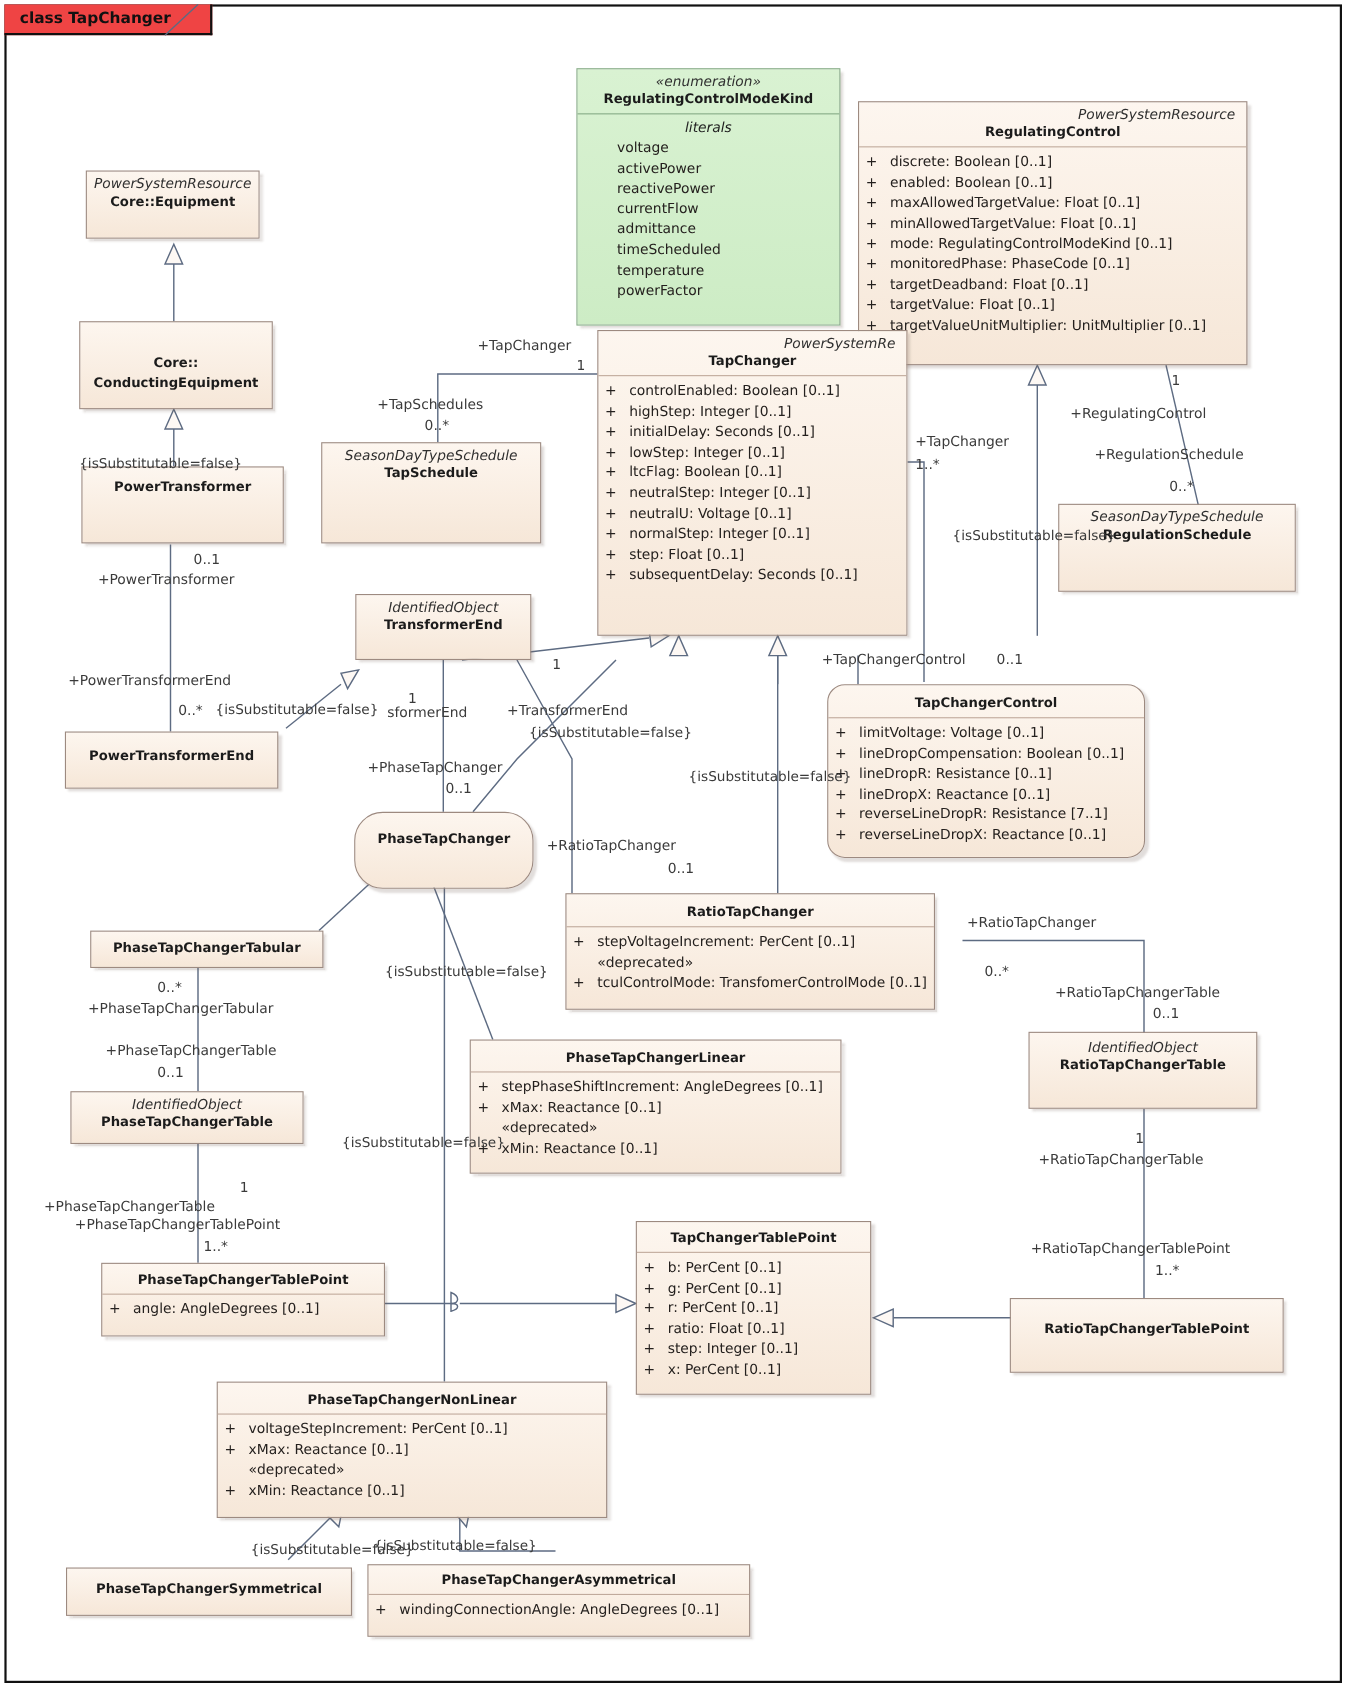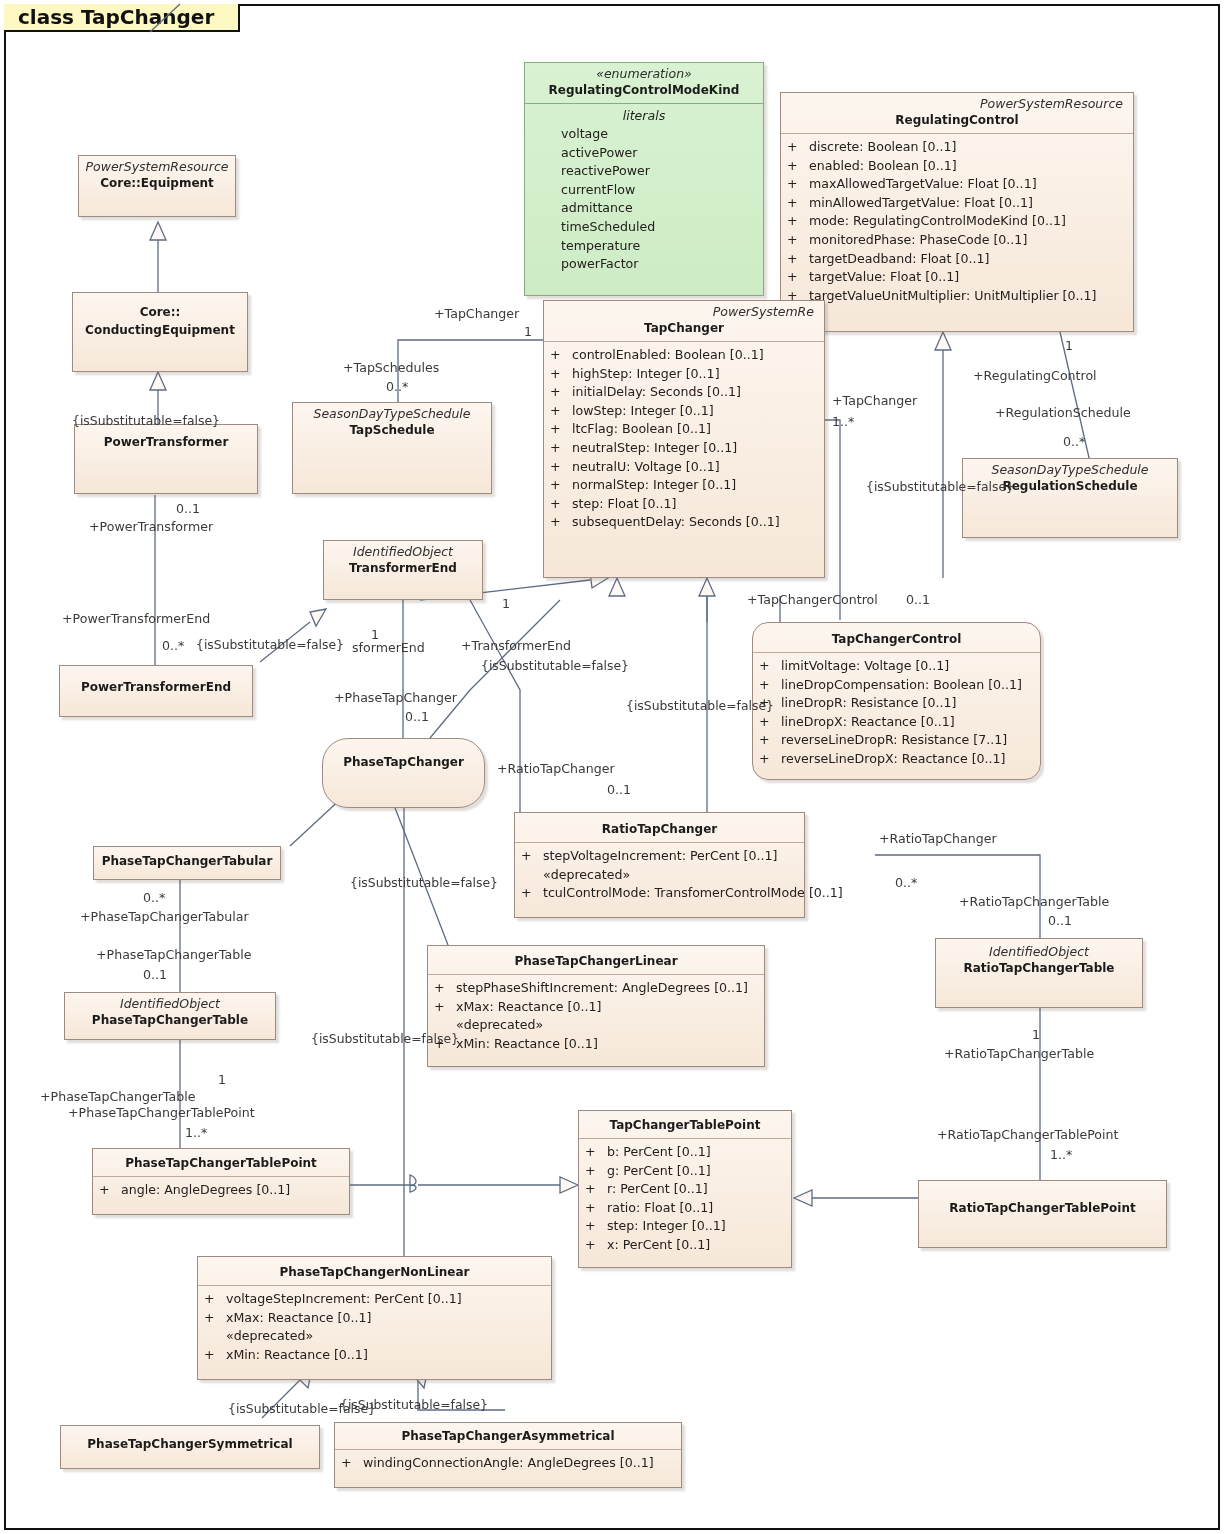--- a/index.html
+++ b/index.html
@@ -2,22 +2,22 @@
 <html><head>
 <meta charset="utf-8">
 <style>
   html,body{margin:0;padding:0;background:#ffffff;}
   body{font-family:"DejaVu Sans","Liberation Sans",sans-serif;}
   #canvas{position:relative;width:1225px;height:1534px;background:#fff;overflow:hidden;}
 
   
   .frame{position:absolute;left:4px;top:4px;width:1216px;height:1526px;border:2px solid #111;box-sizing:border-box;}
   .frame-tab{position:absolute;left:4px;top:4px;height:28px;box-sizing:border-box;
-    border:2px solid #111;border-left:none;border-top:none;background:#fef9c3;
-    display:flex;align-items:center;padding:0 24px 0 14px;font-weight:bold;font-size:20px;color:#111;}
+    border:2px solid #111;border-left:none;border-top:none;background:#ef4444;
+    display:flex;align-items:center;padding:0 36px 0 14px;font-weight:bold;font-size:14px;color:#111;}
 
   
   .cls{position:absolute;box-sizing:border-box;border:1px solid #9d8a80;
     background:linear-gradient(to bottom,#fdf6ef 0%, #f6e7d8 100%);
     box-shadow:3px 3px 2px rgba(120,100,90,.22);z-index:5;}
   .cls.enum{border:1px solid #86ab86;background:linear-gradient(to bottom,#d9f2d2 0%, #cdecc5 100%);}
   .sep{border-top:1px solid #c0aa9c;}
   .stereo{font-style:italic;font-size:12.5px;color:#2f2f2f;text-align:center;line-height:15px;}
   .stereo.right{text-align:right;padding-right:6px;}
   .cname{font-weight:bold;font-size:12px;color:#1b1b1b;text-align:center;line-height:18px;}
@@ -119,21 +119,21 @@
   </svg>
 
   <div class="cls" style="left:78px;top:155px;width:158px;height:62px;">
     <div class="hdr">
       <div class="stereo">PowerSystemResource</div>
       <div class="cname">Core::Equipment</div>
     </div>
   </div>
 
   <div class="cls" style="left:72px;top:292px;width:176px;height:80px;">
-    <div class="hdr" style="padding-top:10px;">
+    <div class="hdr" style="padding-top:28px;">
       <div class="cname">Core::</div>
       <div class="cname">ConductingEquipment</div>
     </div>
   </div>
 
   <div class="cls" style="left:74px;top:424px;width:184px;height:70px;">
     <div class="hdr" style="padding-top:8px;">
       <div class="cname">PowerTransformer</div>
     </div>
   </div>
@@ -237,33 +237,33 @@
       <div class="attr"><span class="vis">+</span><span>reverseLineDropX: Reactance [0..1]</span></div>
     </div>
   </div>
 
   <div class="cls" style="left:322px;top:738px;width:163px;height:70px;border-radius:26px;">
     <div class="hdr" style="padding-top:14px;">
       <div class="cname">PhaseTapChanger</div>
     </div>
   </div>
 
-  <div class="cls" style="left:514px;top:812px;width:291px;height:106px;">
+  <div class="cls" style="left:514px;top:812px;width:336px;height:106px;">
     <div class="hdr" style="padding-top:7px;">
       <div class="cname">RatioTapChanger</div>
     </div>
     <div class="sep"></div>
     <div class="attrs">
       <div class="attr"><span class="vis">+</span><span>stepVoltageIncrement: PerCent [0..1]</span></div>
       <div class="attr"><span class="vis"></span><span>«deprecated»</span></div>
       <div class="attr"><span class="vis">+</span><span>tculControlMode: TransfomerControlMode [0..1]</span></div>
     </div>
   </div>
 
-  <div class="cls" style="left:93px;top:846px;width:188px;height:34px;">
+  <div class="cls" style="left:82px;top:846px;width:212px;height:34px;">
     <div class="hdr" style="padding-top:5px;">
       <div class="cname">PhaseTapChangerTabular</div>
     </div>
   </div>
 
   <div class="cls" style="left:64px;top:992px;width:212px;height:48px;">
     <div class="hdr">
       <div class="stereo">IdentifiedObject</div>
       <div class="cname">PhaseTapChangerTable</div>
     </div>

